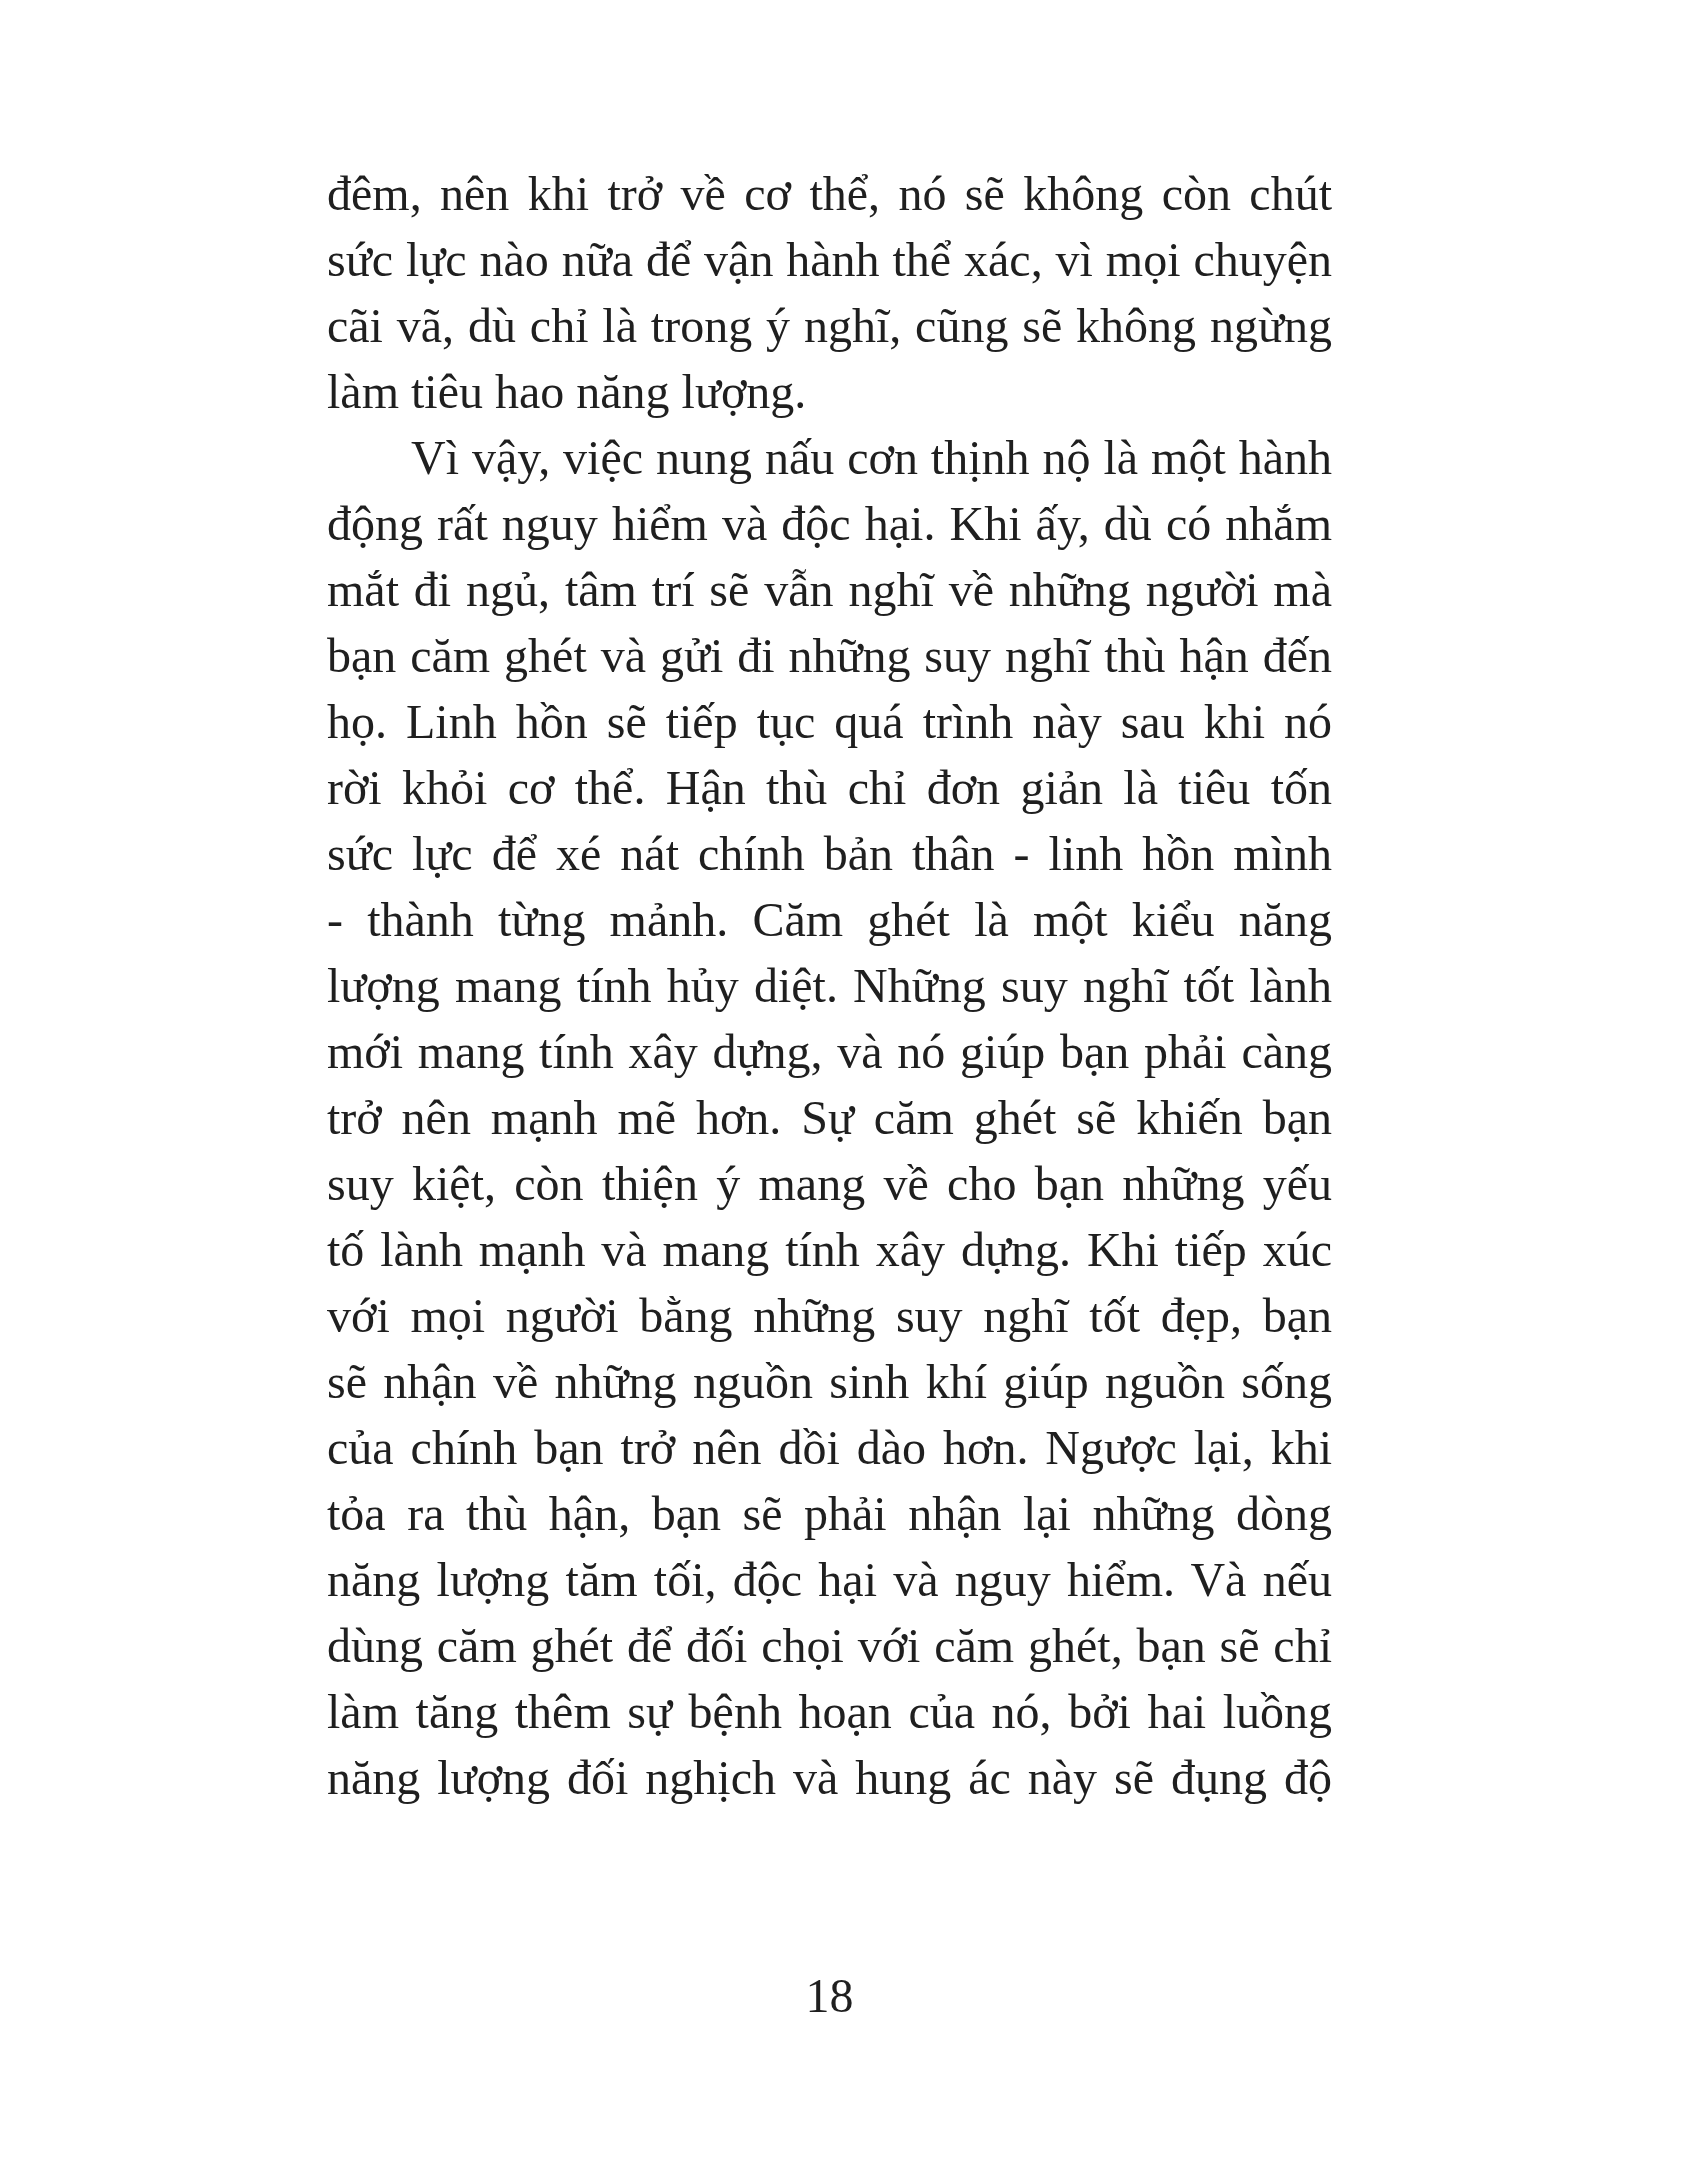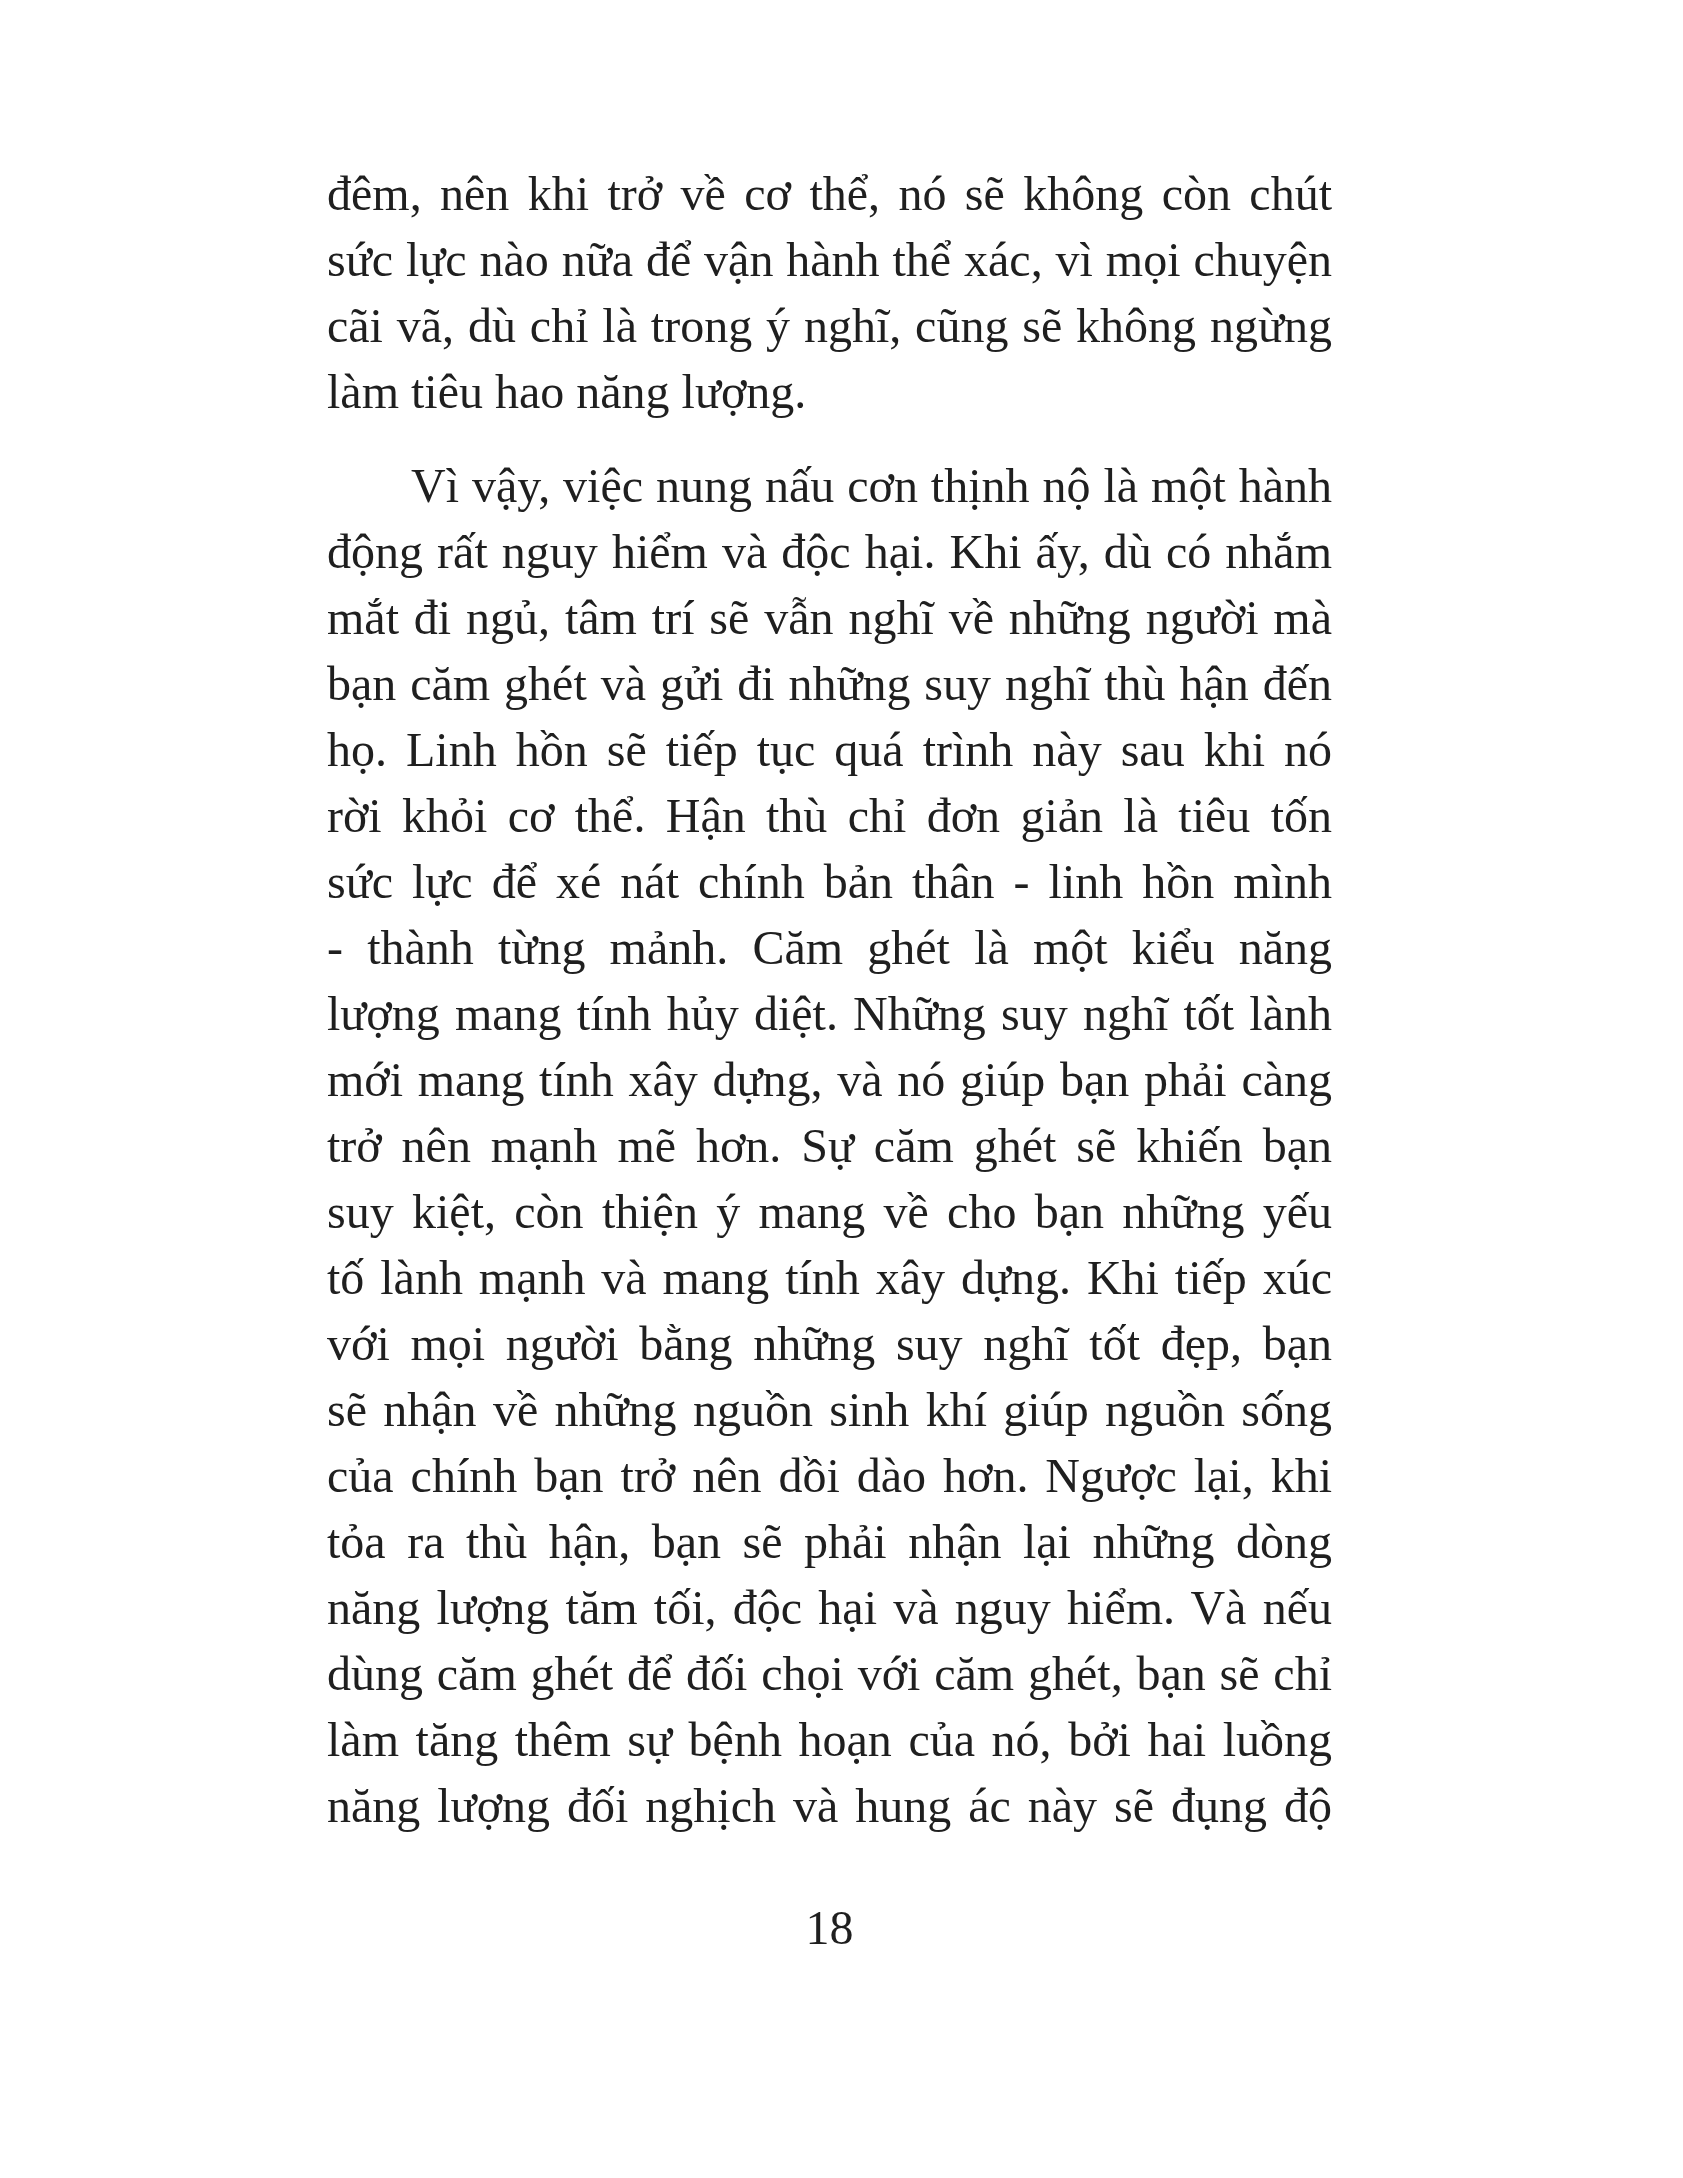--- a/index.html
+++ b/index.html
@@ -18,38 +18,38 @@
   }
   .text-block {
     position: absolute;
     left: 327px;
     top: 161px;
     width: 1005px;
     font-size: 48px;
     line-height: 66px;
   }
   .paragraph { margin: 0; }
-  .paragraph + .paragraph { margin-top: 28px; }
+  .paragraph + .paragraph { }
   .line {
     text-align: justify;
     text-align-last: justify;
     white-space: normal;
     height: 66px;
   }
   .line.flush {
     text-align: center;
     text-align-last: left;
   }
   .line.indent {
     padding-left: 84px;
   }
   .page-number {
     position: absolute;
     left: 327px;
-    top: 1900px;
+    top: 1968px;
     width: 1005px;
     text-align: center;
     font-size: 48px;
     color: #1f1f1f;
   }
 </style>
 </head>
 <body>
 
 <div class="page">

